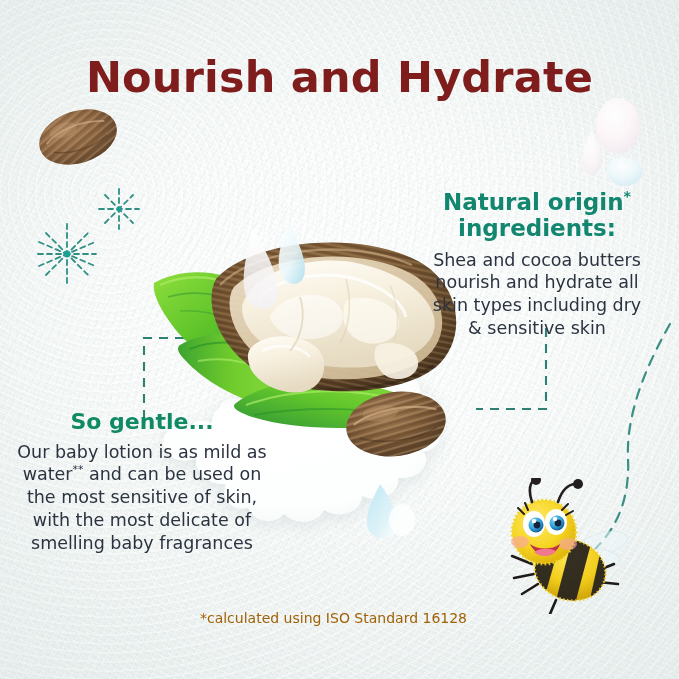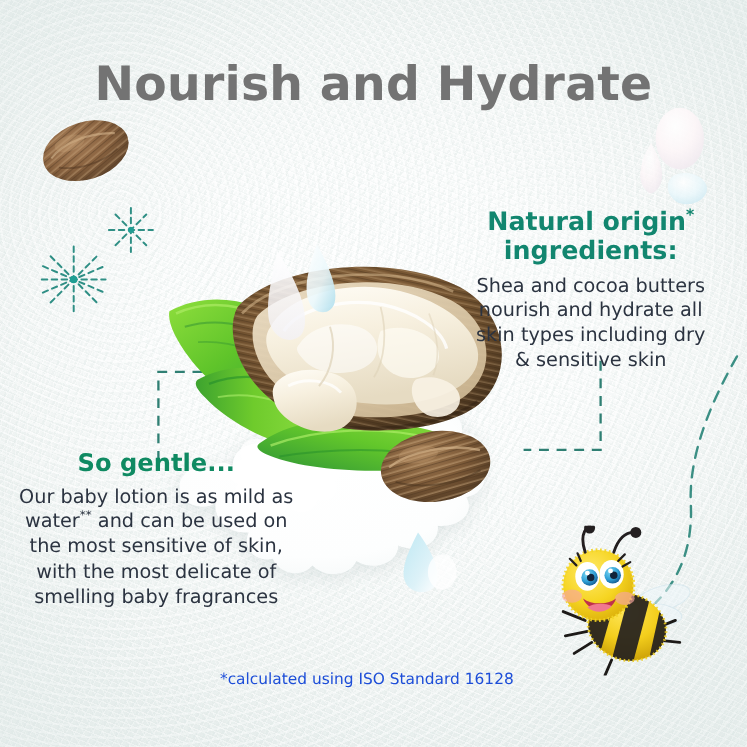--- a/index.html
+++ b/index.html
@@ -57,21 +57,21 @@
 
   
   .title {
     position: absolute;
     left: 0; right: 0; top: 52px;
     text-align: center;
     font-family: "DejaVu Sans", sans-serif;
     font-weight: 700;
     font-size: 43px;
     letter-spacing: .2px;
-    color: #737373;
+    color: #7f1d1d;
     z-index: 30;
   }
 
   .block { position: absolute; z-index: 30; }
 
   .blk-head {
     font-family: "DejaVu Sans", sans-serif;
     font-weight: 700;
     color: #12866f;
     line-height: 1.12;
@@ -105,21 +105,21 @@
     line-height: 0;
   }
 
   .footnotes {
     position: absolute;
     left: 0; right: 12px; top: 608px;
     text-align: center;
     font-family: "DejaVu Sans", sans-serif;
     font-size: 14px;
     line-height: 1.45;
-    color: #1d4ed8;
+    color: #a16207;
     z-index: 30;
   }
 
   
   .deco { position: absolute; z-index: 12; pointer-events: none; }
 
   
   .illu { position: absolute; z-index: 20; }
   #shea-scene { left: 150px; top: 205px; width: 330px; height: 230px; z-index: 22; }
   #nut-topleft { left: 28px; top: 98px; width: 100px; height: 78px; z-index: 21; }

